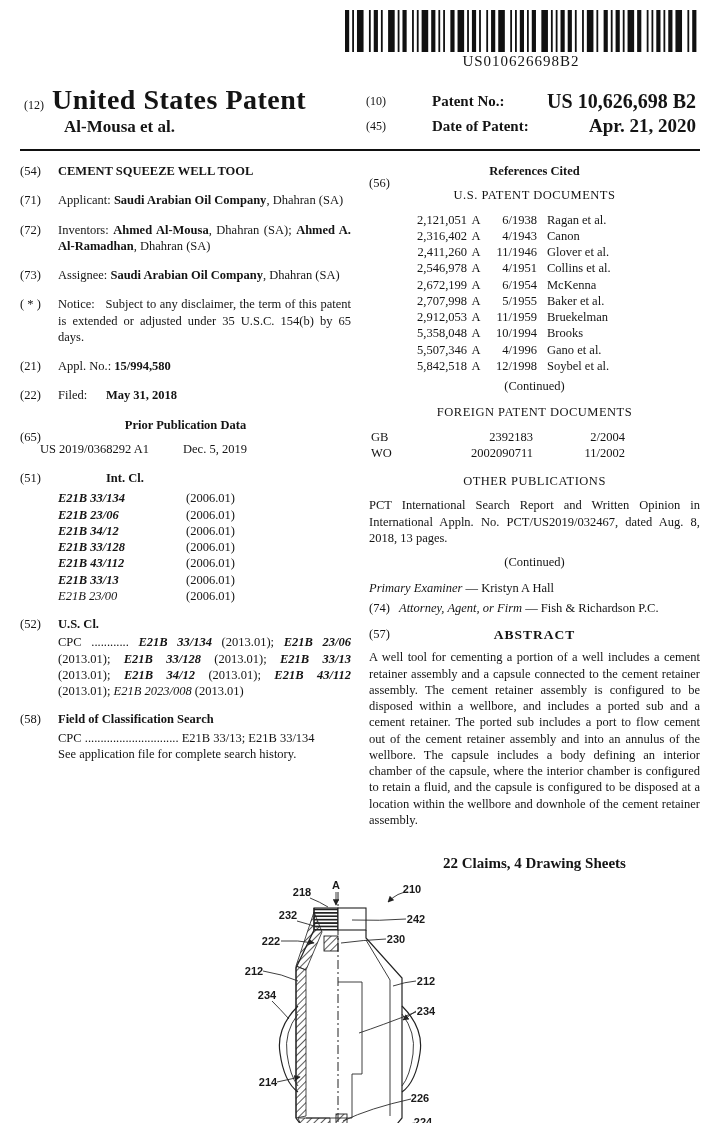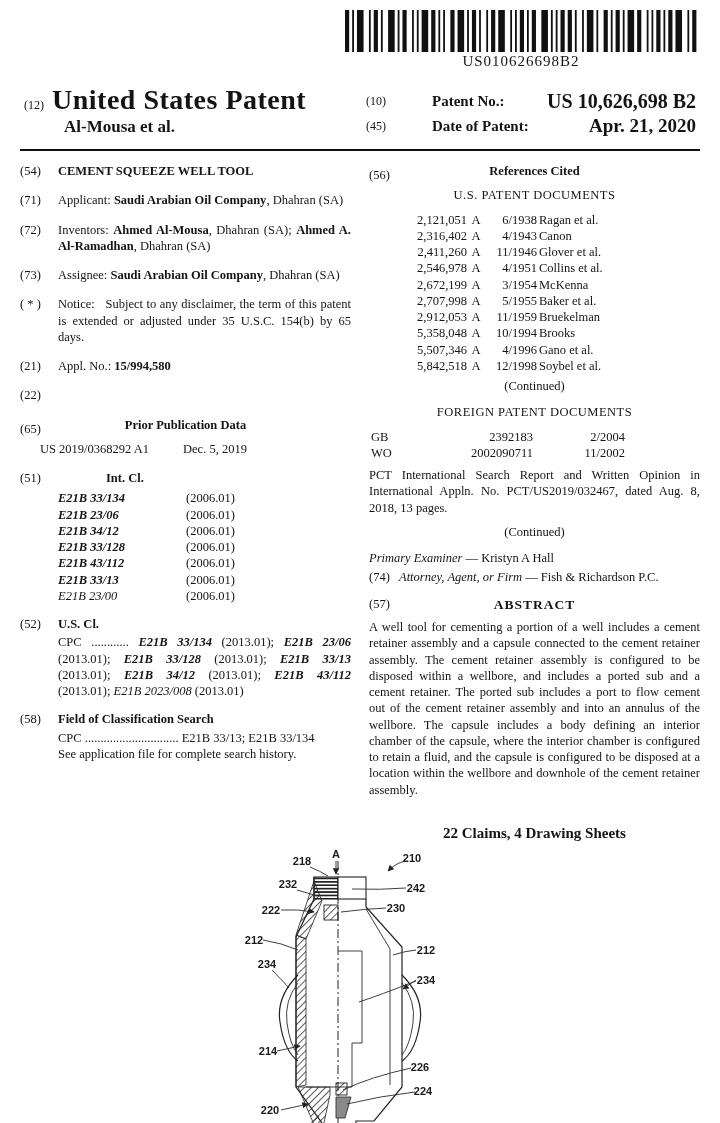--- a/index.html
+++ b/index.html
@@ -37,39 +37,39 @@
   .col { flex:1; min-width:0; }
 
   .entry { display:flex; margin-bottom:13px; }
   .entry .num { flex:0 0 38px; }
   .entry .body { flex:1; text-align:justify; }
   .bold { font-weight:bold; }
   .ital { font-style:italic; }
   .bi { font-weight:bold; font-style:italic; }
 
   .headrow { position:relative; margin-bottom:8px; }
-  .headrow .num { position:absolute; left:0; top:4px; }
+  .headrow .num { position:absolute; left:0; top:12px; }
   .headrow .txt { text-align:center; font-weight:bold; }
   .subhead { text-align:center; letter-spacing:0.5px; margin:8px 0 8px 0; }
 
   .pub-line { display:flex; gap:34px; margin:2px 0 0 20px; }
 
   .intcl-row { display:grid; grid-template-columns:128px auto; }
   .intcl-row .code { font-weight:bold; font-style:italic; }
   .intcl-row:last-child .code { font-weight:normal; }
 
   .uscl { text-align:justify; }
 
   
   .cit-table { margin:2px 0 4px 28px; }
   .cit-row { display:grid; grid-template-columns:70px 18px 52px auto; }
   .cit-row .c-num { text-align:right; }
   .cit-row .c-kind { text-align:center; }
   .cit-row .c-date { text-align:right; }
-  .cit-row .c-name { padding-left:2px; }
+  .cit-row .c-name { padding-left:10px; }
 
   .for-table { margin:6px 0 4px 2px;font-family:Liberation Serif, serif; }
   .for-row { display:grid; grid-template-columns:52px 110px 92px auto; }
   .for-row .f-num { text-align:right; }
   .for-row .f-date { text-align:right; }
 
   .contd { text-align:center; margin:4px 0 10px 0; }
   .otherpub { text-align:justify; margin-top:6px; }
 
   .examiner { margin-top:10px; }
@@ -218,20 +218,24 @@
       <div class="entry">
         <span class="num">(21)</span>
         <span class="body">
           <span>Appl. No.:</span>
           <span class="bold">15/994,580</span>
         </span>
       </div>
 
       <div class="entry">
         <span class="num">(22)</span>
+        <span class="body">
+          <span>Filed:</span>&nbsp;&nbsp;&nbsp;&nbsp;&nbsp;
+          <span class="bold">May 31, 2018</span>
+        </span>
       </div>
 
       <div class="headrow">
         <span class="num paren">(65)</span>
         <div class="txt">Prior Publication Data</div>
       </div>
       <div class="pub-line">
         <span>US 2019/0368292 A1</span>
         <span>Dec. 5, 2019</span>
       </div>
@@ -326,21 +330,21 @@
           <div class="cit-row">
             <span class="c-num">2,546,978</span>
             <span class="c-kind">A</span>
             <span class="c-date">4/1951</span>
             <span class="c-name">Collins et al.</span>
           </div>
 
           <div class="cit-row">
             <span class="c-num">2,672,199</span>
             <span class="c-kind">A</span>
-            <span class="c-date">3/1954</span>
+            <span class="c-date">6/1954</span>
             <span class="c-name">McKenna</span>
           </div>
 
           <div class="cit-row">
             <span class="c-num">2,707,998</span>
             <span class="c-kind">A</span>
             <span class="c-date">5/1955</span>
             <span class="c-name">Baker et al.</span>
           </div>
 
@@ -385,20 +389,21 @@
           </div>
 
           <div class="for-row">
             <span>WO</span>
             <span class="f-num">2002090711</span>
             <span class="f-date">11/2002</span>
             <span></span>
           </div>
         </div>
 
+      <div class="subhead" style="margin-top:12px;">OTHER PUBLICATIONS</div>
       <div class="otherpub">PCT International Search Report and Written Opinion in International Appln. No. PCT/US2019/032467, dated Aug. 8, 2018, 13 pages.</div>
       <div class="contd" style="margin-top:8px;">(Continued)</div>
 
       <div class="examiner">
         <span class="ital">Primary Examiner</span>
         <span>— Kristyn A Hall</span>
       </div>
       <div class="attorney">
         <span class="num">(74)</span>
         <span>

